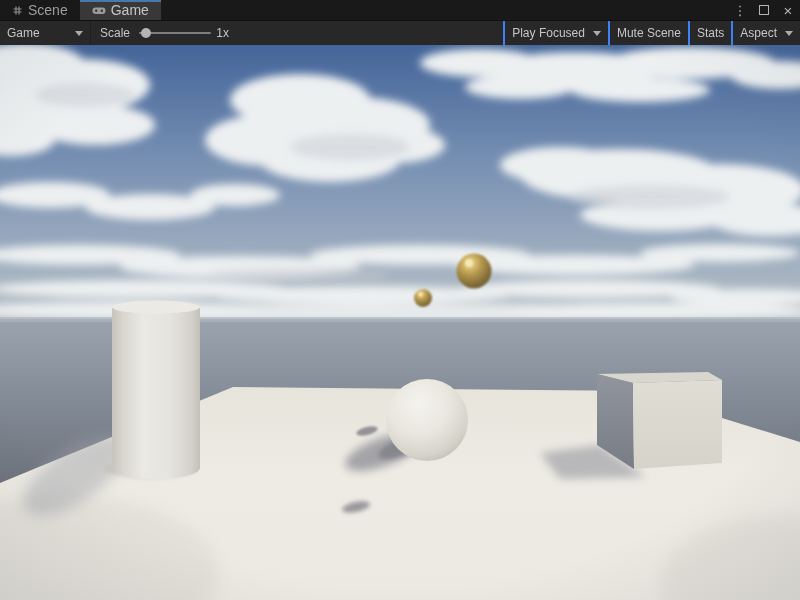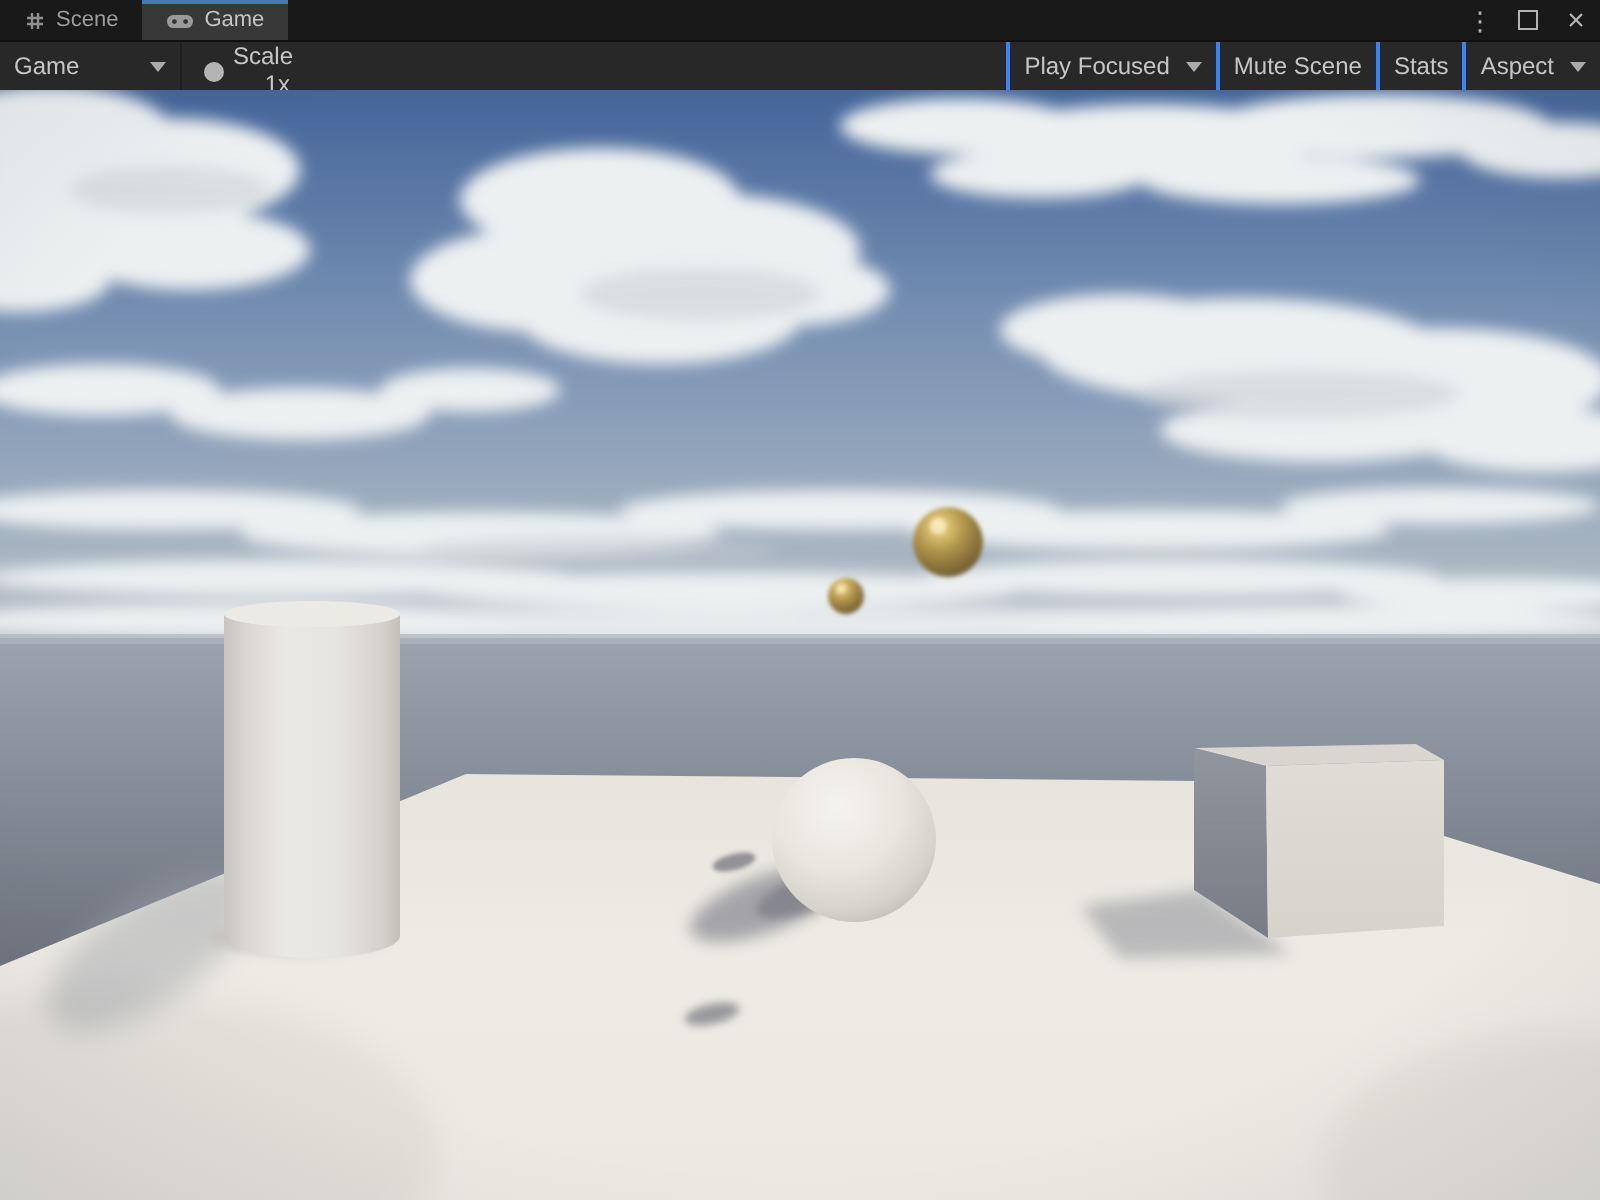--- a/index.html
+++ b/index.html
@@ -3,37 +3,37 @@
 <meta charset="utf-8">
 <style>
   html,body{margin:0;padding:0;}
   body{
     width:800px;height:600px;overflow:hidden;background:#191919;
     font-family:"Liberation Sans",sans-serif;-webkit-font-smoothing:antialiased;
     position:relative;
   }
   
   .tabbar{height:20px;background:#191919;display:flex;align-items:stretch;border-bottom:1px solid #101010;}
-  .tab{display:flex;align-items:center;gap:5px;padding:0 12px;font-size:11px;color:#9d9d9d;position:relative;cursor:default;}
+  .tab{display:flex;align-items:center;gap:5px;padding:0 12px;font-size:14px;color:#9d9d9d;position:relative;cursor:default;}
   .tab.active{background:#383838;color:#c5c5c5;}
   .tab.active::before{content:"";position:absolute;top:0;left:0;right:0;height:2px;background:#4878b0;}
   .tab .ticon{display:flex;align-items:center;}
   .tab-spacer{flex:1;}
   .winctl{width:24px;display:flex;align-items:center;justify-content:center;color:#b5b5b5;font-size:13px;cursor:default;}
   .maxbox{width:8px;height:8px;border:1.5px solid #b5b5b5;display:block;}
   .kebab{font-size:13px;letter-spacing:0;line-height:1;}
   
   .toolbar{height:24px;background:#282828;display:flex;align-items:stretch;font-size:12px;color:#c6c6c6;border-bottom:1px solid #151515;}
   .titem{display:flex;align-items:center;padding:0 7px;border-right:1px solid #1f1f1f;white-space:nowrap;cursor:default;}
   .tdrop{justify-content:space-between;}
   .chev{width:0;height:0;border-left:4px solid transparent;border-right:4px solid transparent;border-top:5px solid #ababab;margin-left:8px;}
   .w-game{width:76px;}
   .w-display{width:66px;}
   .w-aspect{width:148px;}
-  .scalegrp{display:flex;align-items:center;padding:0 9px;border-right:none;flex-direction:column;}
+  .scalegrp{display:flex;align-items:center;padding:0 9px;border-right:none;}
   .scalegrp .slabel{margin-right:9px;}
   .track{width:72px;height:2px;background:#7e7e7e;border-radius:1px;position:relative;}
   .knob{position:absolute;top:-4px;left:2px;width:10px;height:10px;border-radius:50%;background:#b4b4b4;}
   .sval{width:18px;text-align:right;}
   .tspacer{flex:1;border-right:none;}
   .rgrp .titem{border-left:2px solid #3b82f6;border-right:none;}
   .rgrp{display:flex;align-items:stretch;}
   
   .viewport{position:absolute;top:45px;left:0;width:800px;height:555px;background:#44659a;}
   .viewport svg{display:block;}

